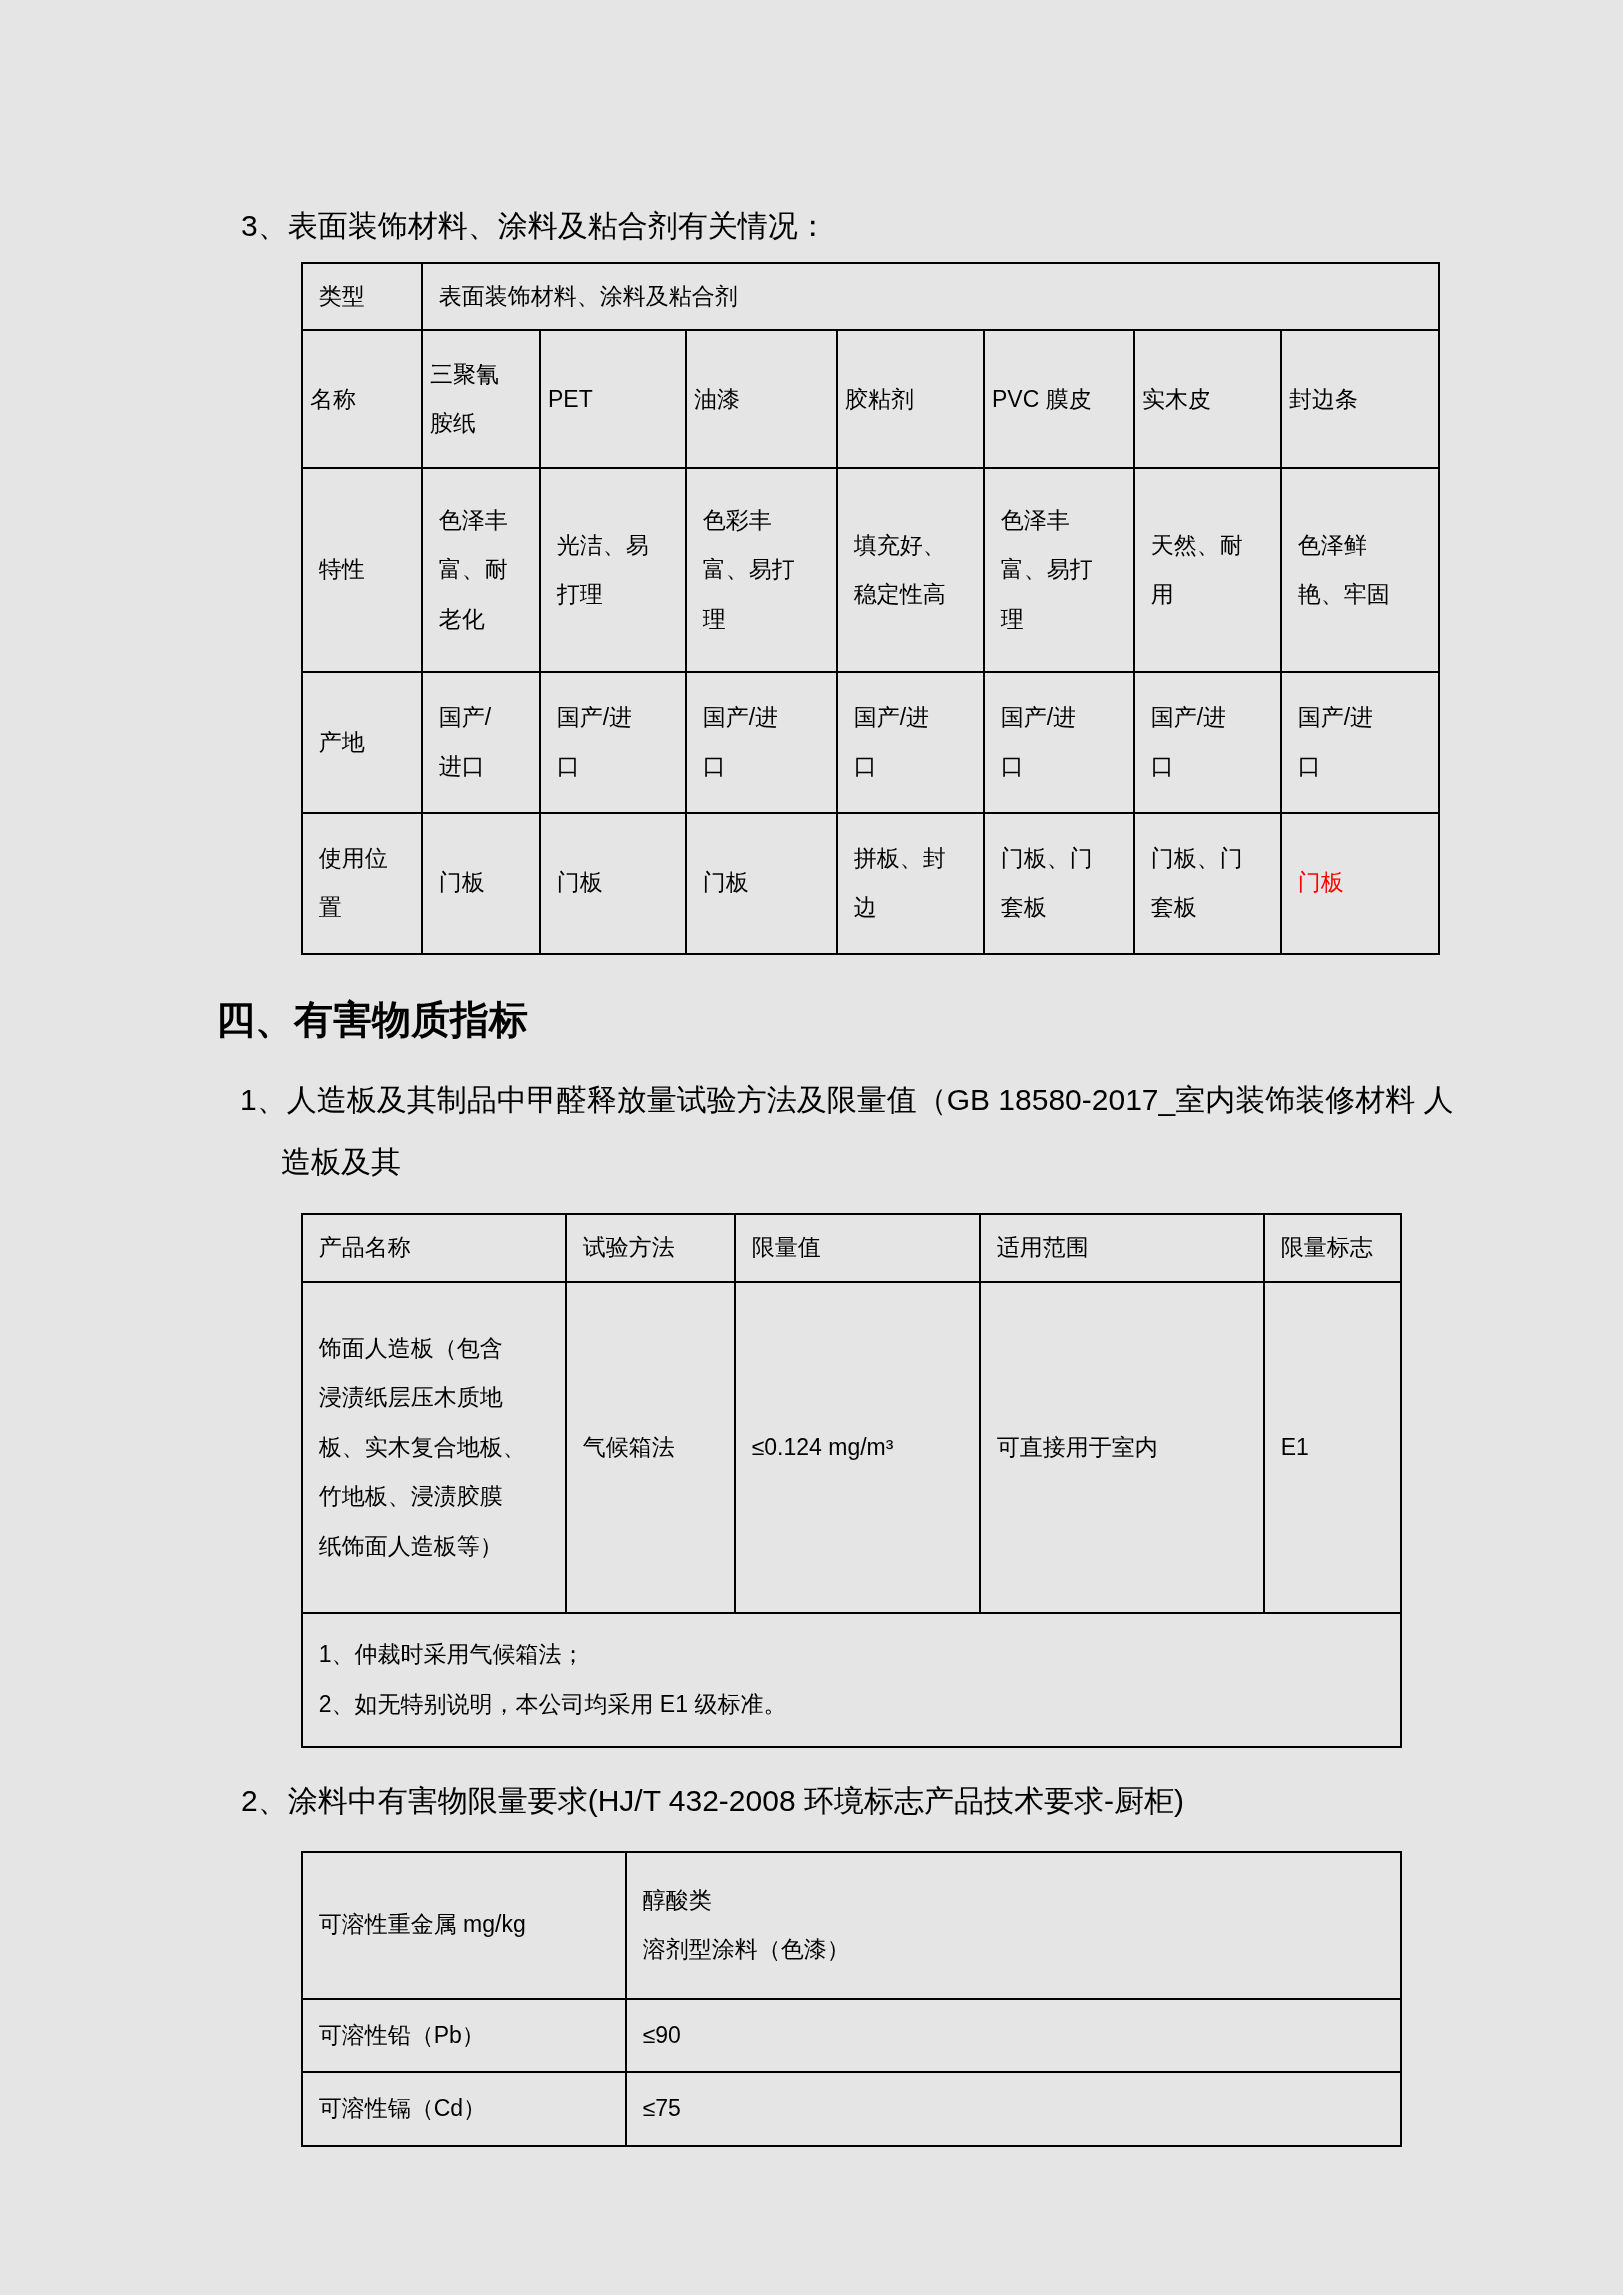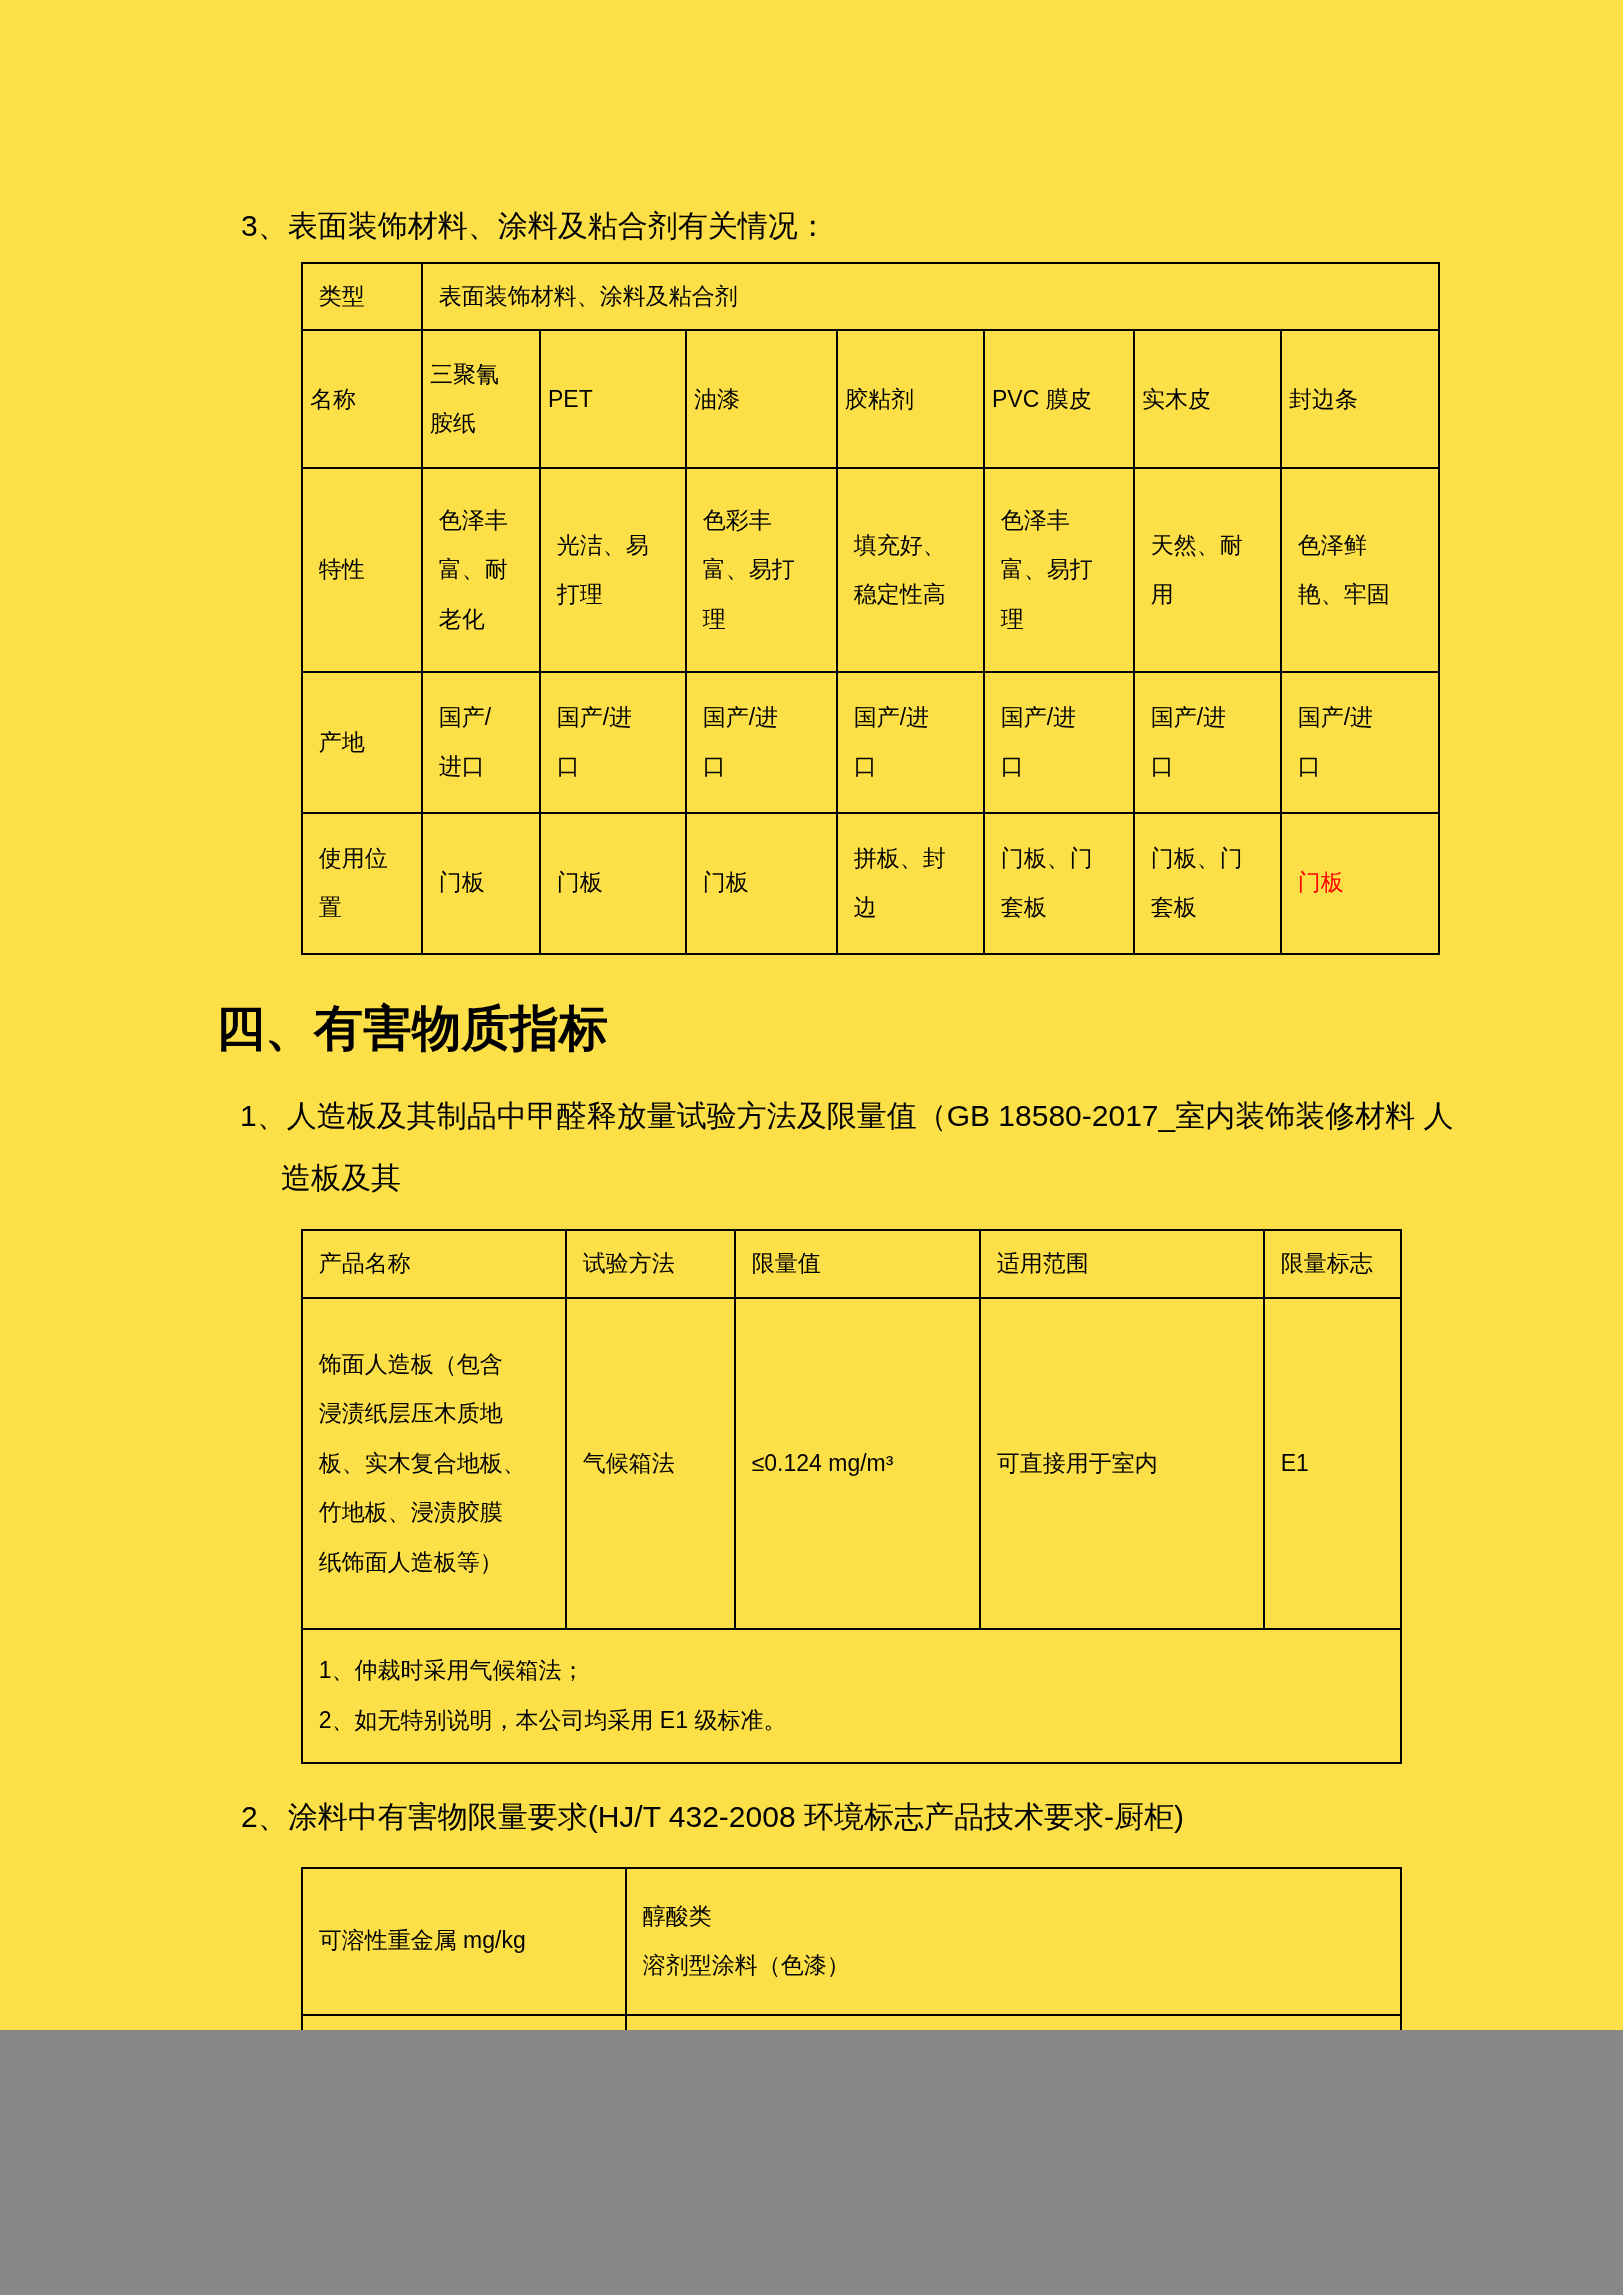--- a/index.html
+++ b/index.html
@@ -1,31 +1,31 @@
 <!DOCTYPE html>
 <html style="font-size:10.5px"><head>
 <meta charset="utf-8">
 <style>
   html,body{margin:0;padding:0;background:#888;}
   .page{
     position:relative;
-    width:1623px;height:2030px;
-    background:#fde047;
+    width:1623px;height:2295px;
+    background:#e5e5e5;
     font-family:"Liberation Sans","DejaVu Sans",sans-serif;
     color:#000;
     overflow:hidden;
   }
   .content{position:absolute;top:0;left:0;width:100%;}
   .p-item{
     font-size:30px;line-height:2.05;
     margin:0;
   }
   #sec3-heading{margin:195px 0 0 241px;}
   .sec-heading{
-    font-size:49px;font-weight:bold;line-height:1.6;
+    font-size:39px;font-weight:bold;line-height:1.6;
     margin:34px 0 0 216px;
   }
   #item1{margin:18.3px 157px 0 281px;text-indent:-41px;}
   #item1 .cont-line{display:block;text-indent:0;}
   #item2{margin:22px 0 0 241px;}
   table{
     border-collapse:collapse;table-layout:fixed;
     margin-left:301px;
   }
   #table1{margin-top:5.2px;width:1135px;}

